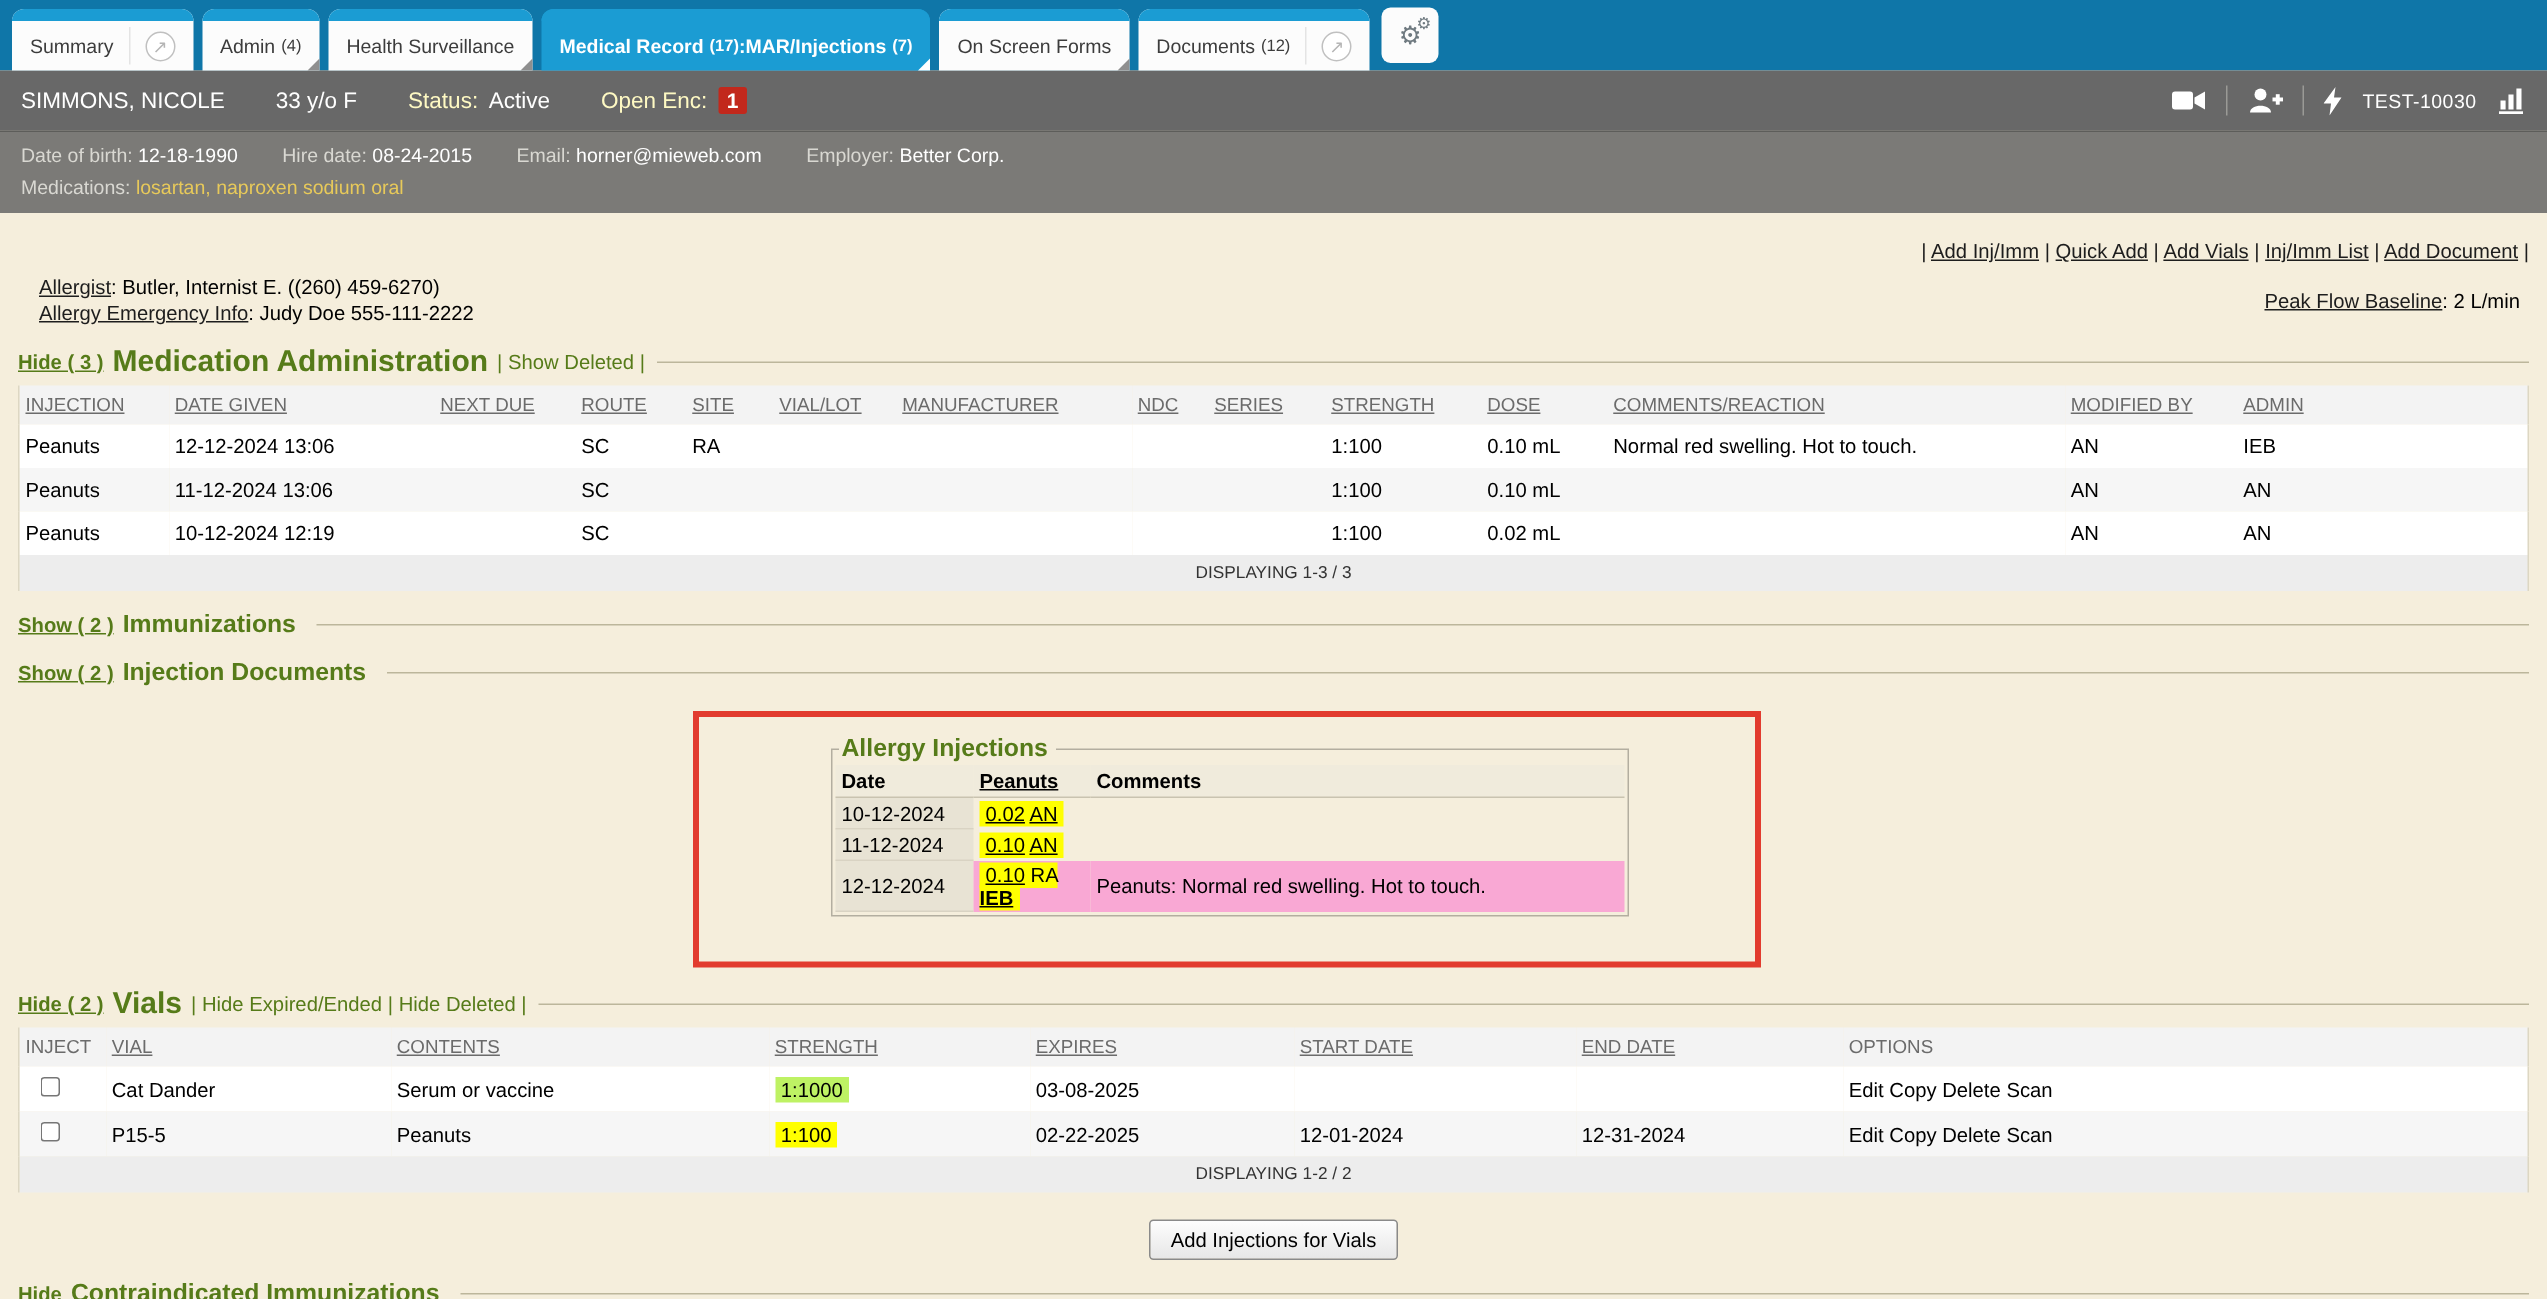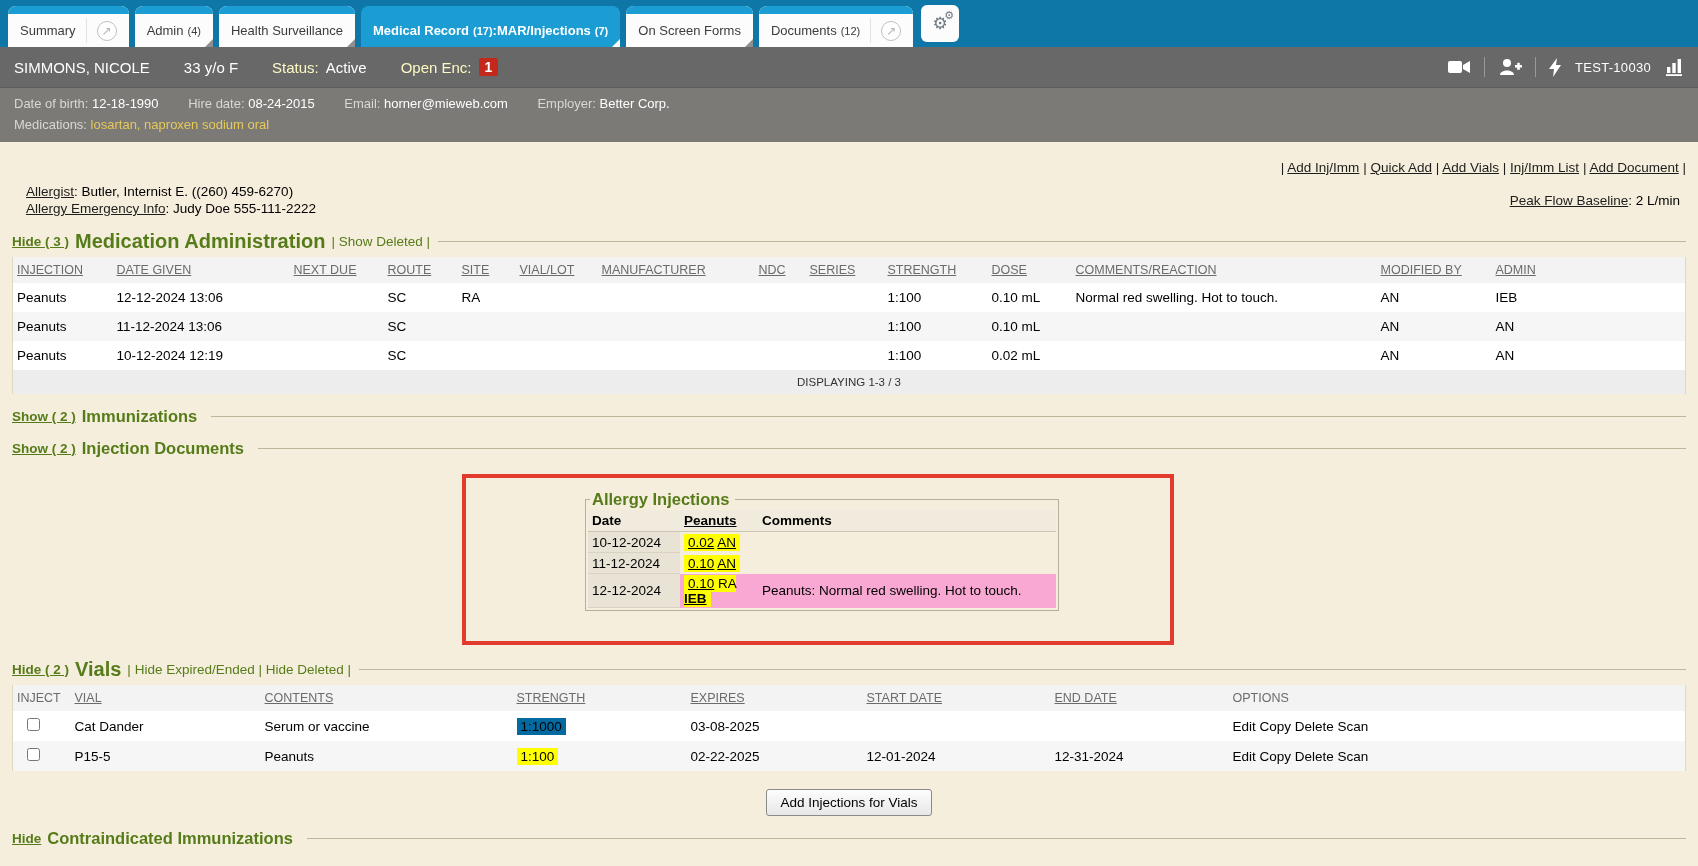--- a/index.html
+++ b/index.html
@@ -69,26 +69,26 @@
                border-left:1px solid #ddd7c3; border-right:1px solid #ddd7c3; }
   table.grid th { background:#f3f3f3; color:#6b6b6b; font-weight:normal; text-align:left;
                   font-size:12.5px; padding:6px 4px; white-space:nowrap; }
   table.grid th span { text-decoration:underline; cursor:pointer; }
   table.grid th.nolink span { text-decoration:none; cursor:default; }
   table.grid td { padding:7px 4px; font-size:13.5px; background:#fff; }
   table.grid tr.alt td { background:#f6f6f6; }
   table.grid tr.foot td { background:#ededed; text-align:center; font-size:11.5px; color:#333;
                           padding:6px 4px; }
   .hl-yellow { background:#ffff00; padding:1px 4px; }
-  .hl-blue { background:#0369a1; padding:1px 4px; }
+  .hl-blue { background:#bef264; padding:1px 4px; }
 
   
   .red-box { border:4px solid #e23b2e; width:712px; margin:16px 0 0 450px;
              padding:12px 0 30px 88px; }
-  fieldset.ai { width:474px; border:1px solid #b3aea0; padding:1px 2px 2px;margin-left:31px; }
+  fieldset.ai { width:532px; border:1px solid #b3aea0; padding:1px 2px 2px; }
   fieldset.ai legend { color:#567b19; font-weight:bold; font-size:16.5px; padding:0 5px 0 2px; margin-left:2px; }
   table.ai-t { border-collapse:collapse; width:100%; }
   table.ai-t th { text-align:left; font-size:13.5px; padding:3px 4px; background:#f0ebdc;
                   border-bottom:1px solid #c9c3b0; }
   table.ai-t td { font-size:13.5px; padding:2px 4px; height:21px; }
   table.ai-t td.datec { background:#e8e3d4; border-bottom:1px solid #d9d3c3; width:92px; }
   table.ai-t td.peanutc { width:78px; }
   table.ai-t tr.white td { background:#f9a8d4; }
   table.ai-t tr.white td.datec { background:#e8e3d4; }
   .ai-link { text-decoration:underline; cursor:pointer; color:#000; }
@@ -438,20 +438,23 @@
           <td>02-22-2025</td>
           <td>12-01-2024</td>
           <td>12-31-2024</td>
           <td>
             <span>Edit</span>
             <span>Copy</span>
             <span>Delete</span>
             <span>Scan</span>
           </td>
         </tr>
+        <tr class="foot">
+          <td colspan="8">DISPLAYING 1-2 / 2</td>
+        </tr>
       </tbody>
         </table>
       <div class="btn-wrap">
         <button class="push-btn">Add Injections for Vials</button>
       </div>
     </div>
 
     <div class="section">
       <div class="sec-head">
         <a class="gl">Hide</a>

